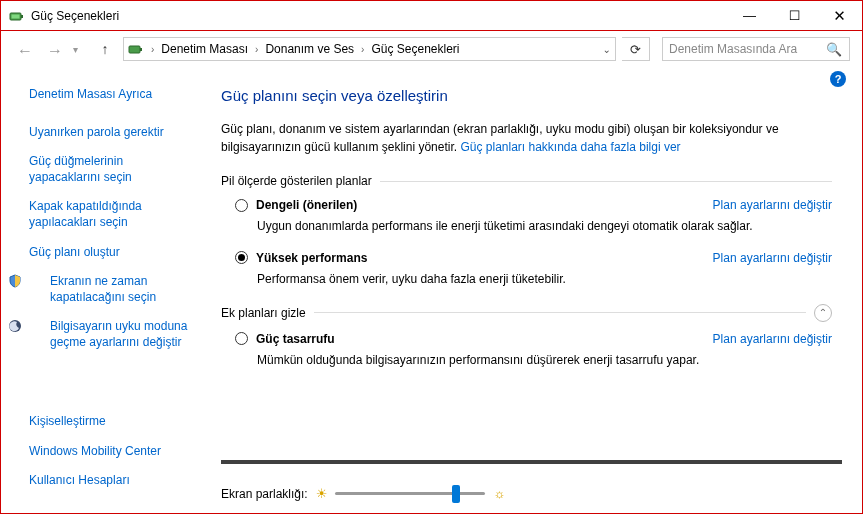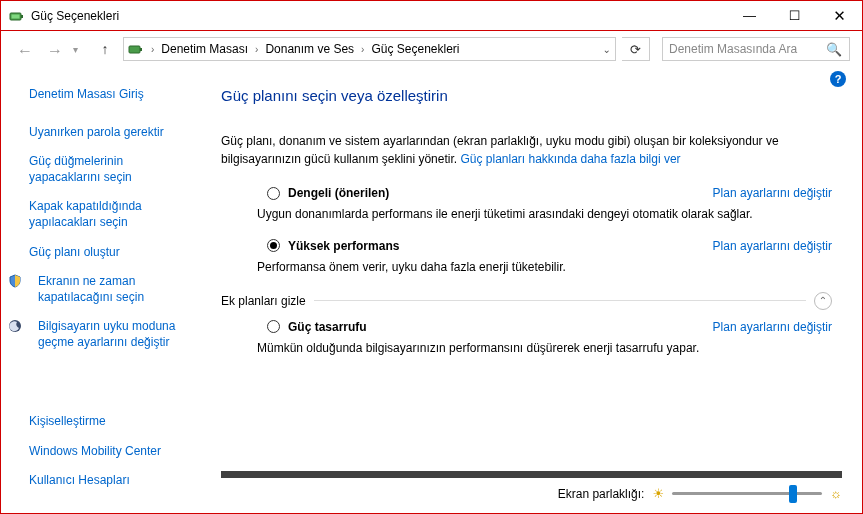--- a/index.html
+++ b/index.html
@@ -30,45 +30,45 @@
 .search input::placeholder { color: #888; }
 .search .search-ico { color: #555; font-size: 13px; margin-left: 4px; }
 
 
 .help-icon { position: absolute; top: 70px; right: 16px; width: 16px; height: 16px; border-radius: 50%; background: #0066cc; color: #fff; font-size: 11px; font-weight: bold; display: flex; align-items: center; justify-content: center; cursor: pointer; }
 
 
 .content { display: flex; height: calc(100% - 66px); }
 .sidebar { width: 200px; padding: 20px 10px 10px 28px; display: flex; flex-direction: column; }
 .sidebar a { color: #0066cc; text-decoration: none; font-size: 12px; display: block; margin-bottom: 14px; line-height: 1.3; cursor: pointer; }
-.sidebar .side-item { display: flex; align-items: flex-start; gap: 11px; margin-bottom: 14px; }
+.sidebar .side-item { display: flex; align-items: flex-start; gap: 23px; margin-bottom: 14px; }
 .sidebar .side-item .sicon { width: 16px; flex-shrink: 0; display: inline-flex; align-items: center; justify-content: center; margin-left: -22px; margin-right: 4px; }
 .sidebar .side-item a { margin-bottom: 0; }
 .sidebar .spacer { flex: 1; }
 .sidebar .seealso-title { color: #555; font-size: 12px; margin-bottom: 12px; }
 
 .main { flex: 1; padding: 20px 30px 10px 20px; position: relative; }
-.main h1 { font-size: 15px; color: #003399; font-weight: normal; margin-bottom: 28px; }
+.main h1 { font-size: 15px; color: #003399; font-weight: normal; margin-bottom: 16px; }
 .main .intro { font-size: 12px; line-height: 1.5; margin-bottom: 18px; }
 .main .intro a { color: #0066cc; cursor: pointer; }
 
 .section-title { font-size: 12px; margin-bottom: 10px; display: flex; align-items: center; }
 .section-title .line { flex: 1; height: 1px; background: #ddd; margin-left: 8px; }
 .section-title .collapse-btn { width: 18px; height: 18px; border: 1px solid #bbb; border-radius: 50%; display: flex; align-items: center; justify-content: center; font-size: 10px; color: #666; margin-left: 8px; cursor: pointer; }
 
 .plan { margin: 0 0 16px 14px; }
-.plan-header { display: flex; align-items: center; margin-left: 32px; }
+.plan-header { display: flex; align-items: center; }
 .plan-header .radio { width: 13px; height: 13px; border: 1px solid #333; border-radius: 50%; display: inline-flex; align-items: center; justify-content: center; margin-right: 8px; cursor: pointer; }
 .plan-header .radio.checked::after { content: ""; width: 7px; height: 7px; background: #000; border-radius: 50%; }
 .plan-header .plan-name { font-weight: bold; font-size: 12px; }
 .plan-header .plan-link { margin-left: auto; color: #0066cc; font-size: 12px; cursor: pointer; }
 .plan-desc { font-size: 12px; margin: 6px 0 0 22px; line-height: 1.4; }
 
 
-.footer { position: absolute; left: 220px; right: 20px; bottom: 12px; border-top: 7px solid #404040; padding-top: 8px; display: flex; align-items: center; justify-content: flex-end; gap: 8px; font-size: 12px; }
+.footer { position: absolute; left: 220px; right: 20px; bottom: 12px; border-top: 4px solid #404040; padding-top: 22px; display: flex; align-items: center; justify-content: flex-start; gap: 8px; font-size: 12px; }
 .footer .bright-label { }
 .footer .sun { font-size: 13px; color: #d9a400; }
 .slider-track { width: 150px; height: 3px; background: #999; position: relative; border-radius: 2px; }
 .slider-thumb { position: absolute; top: -7px; left: 78%; width: 8px; height: 18px; background: #0078d7; border-radius: 2px; cursor: pointer; }
 
 
 svg { display: block; }
 
 .battery-icon-svg { width:16px; height:16px; }
 </style>
@@ -136,21 +136,21 @@
   </div>
 </div>
 
 <div class="help-icon">
     <span>?</span>
   </div>
 
 <div class="content">
 
   <div class="sidebar">
-    <a>Denetim Masası Giriş</a>
+    <a>Denetim Masası Ayrıca</a>
     <div style="height:8px"></div>
     <a>Uyanırken parola gerektir</a>
     <a>Güç düğmelerinin yapacaklarını seçin</a>
     <a>Kapak kapatıldığında yapılacakları seçin</a>
     <a>Güç planı oluştur</a>
 
     <div class="side-item">
       <span class="sicon">
         <svg width="14" height="14" viewBox="0 0 14 14">
             <path d="M7 1 L12 3 L12 7 C12 10 9.5 12.5 7 13 C4.5 12.5 2 10 2 7 L2 3 Z" fill="#4a8bd6" stroke="#2060a8"></path>
@@ -174,20 +174,24 @@
     <a>Windows Mobility Center</a>
     <a>Kullanıcı Hesapları</a>
   </div>
 
   <div class="main">
     <h1>Güç planını seçin veya özelleştirin</h1>
     <p class="intro">
       <span>Güç planı, donanım ve sistem ayarlarından (ekran parlaklığı, uyku modu gibi) oluşan bir koleksiyondur ve bilgisayarınızın gücü kullanım şeklini yönetir. </span><a>Güç planları hakkında daha fazla bilgi ver</a>
     </p>
 
+    <div class="section-title">
+      <span>Pil ölçerde gösterilen planlar</span>
+      <span class="line"></span>
+    </div>
 
     <div class="plan">
       <div class="plan-header">
         <span class="radio"></span>
         <span class="plan-name">Dengeli (önerilen)</span>
         <span class="plan-link">Plan ayarlarını değiştir</span>
       </div>
       <div class="plan-desc">Uygun donanımlarda performans ile enerji tüketimi arasındaki dengeyi otomatik olarak sağlar.</div>
     </div>
 

